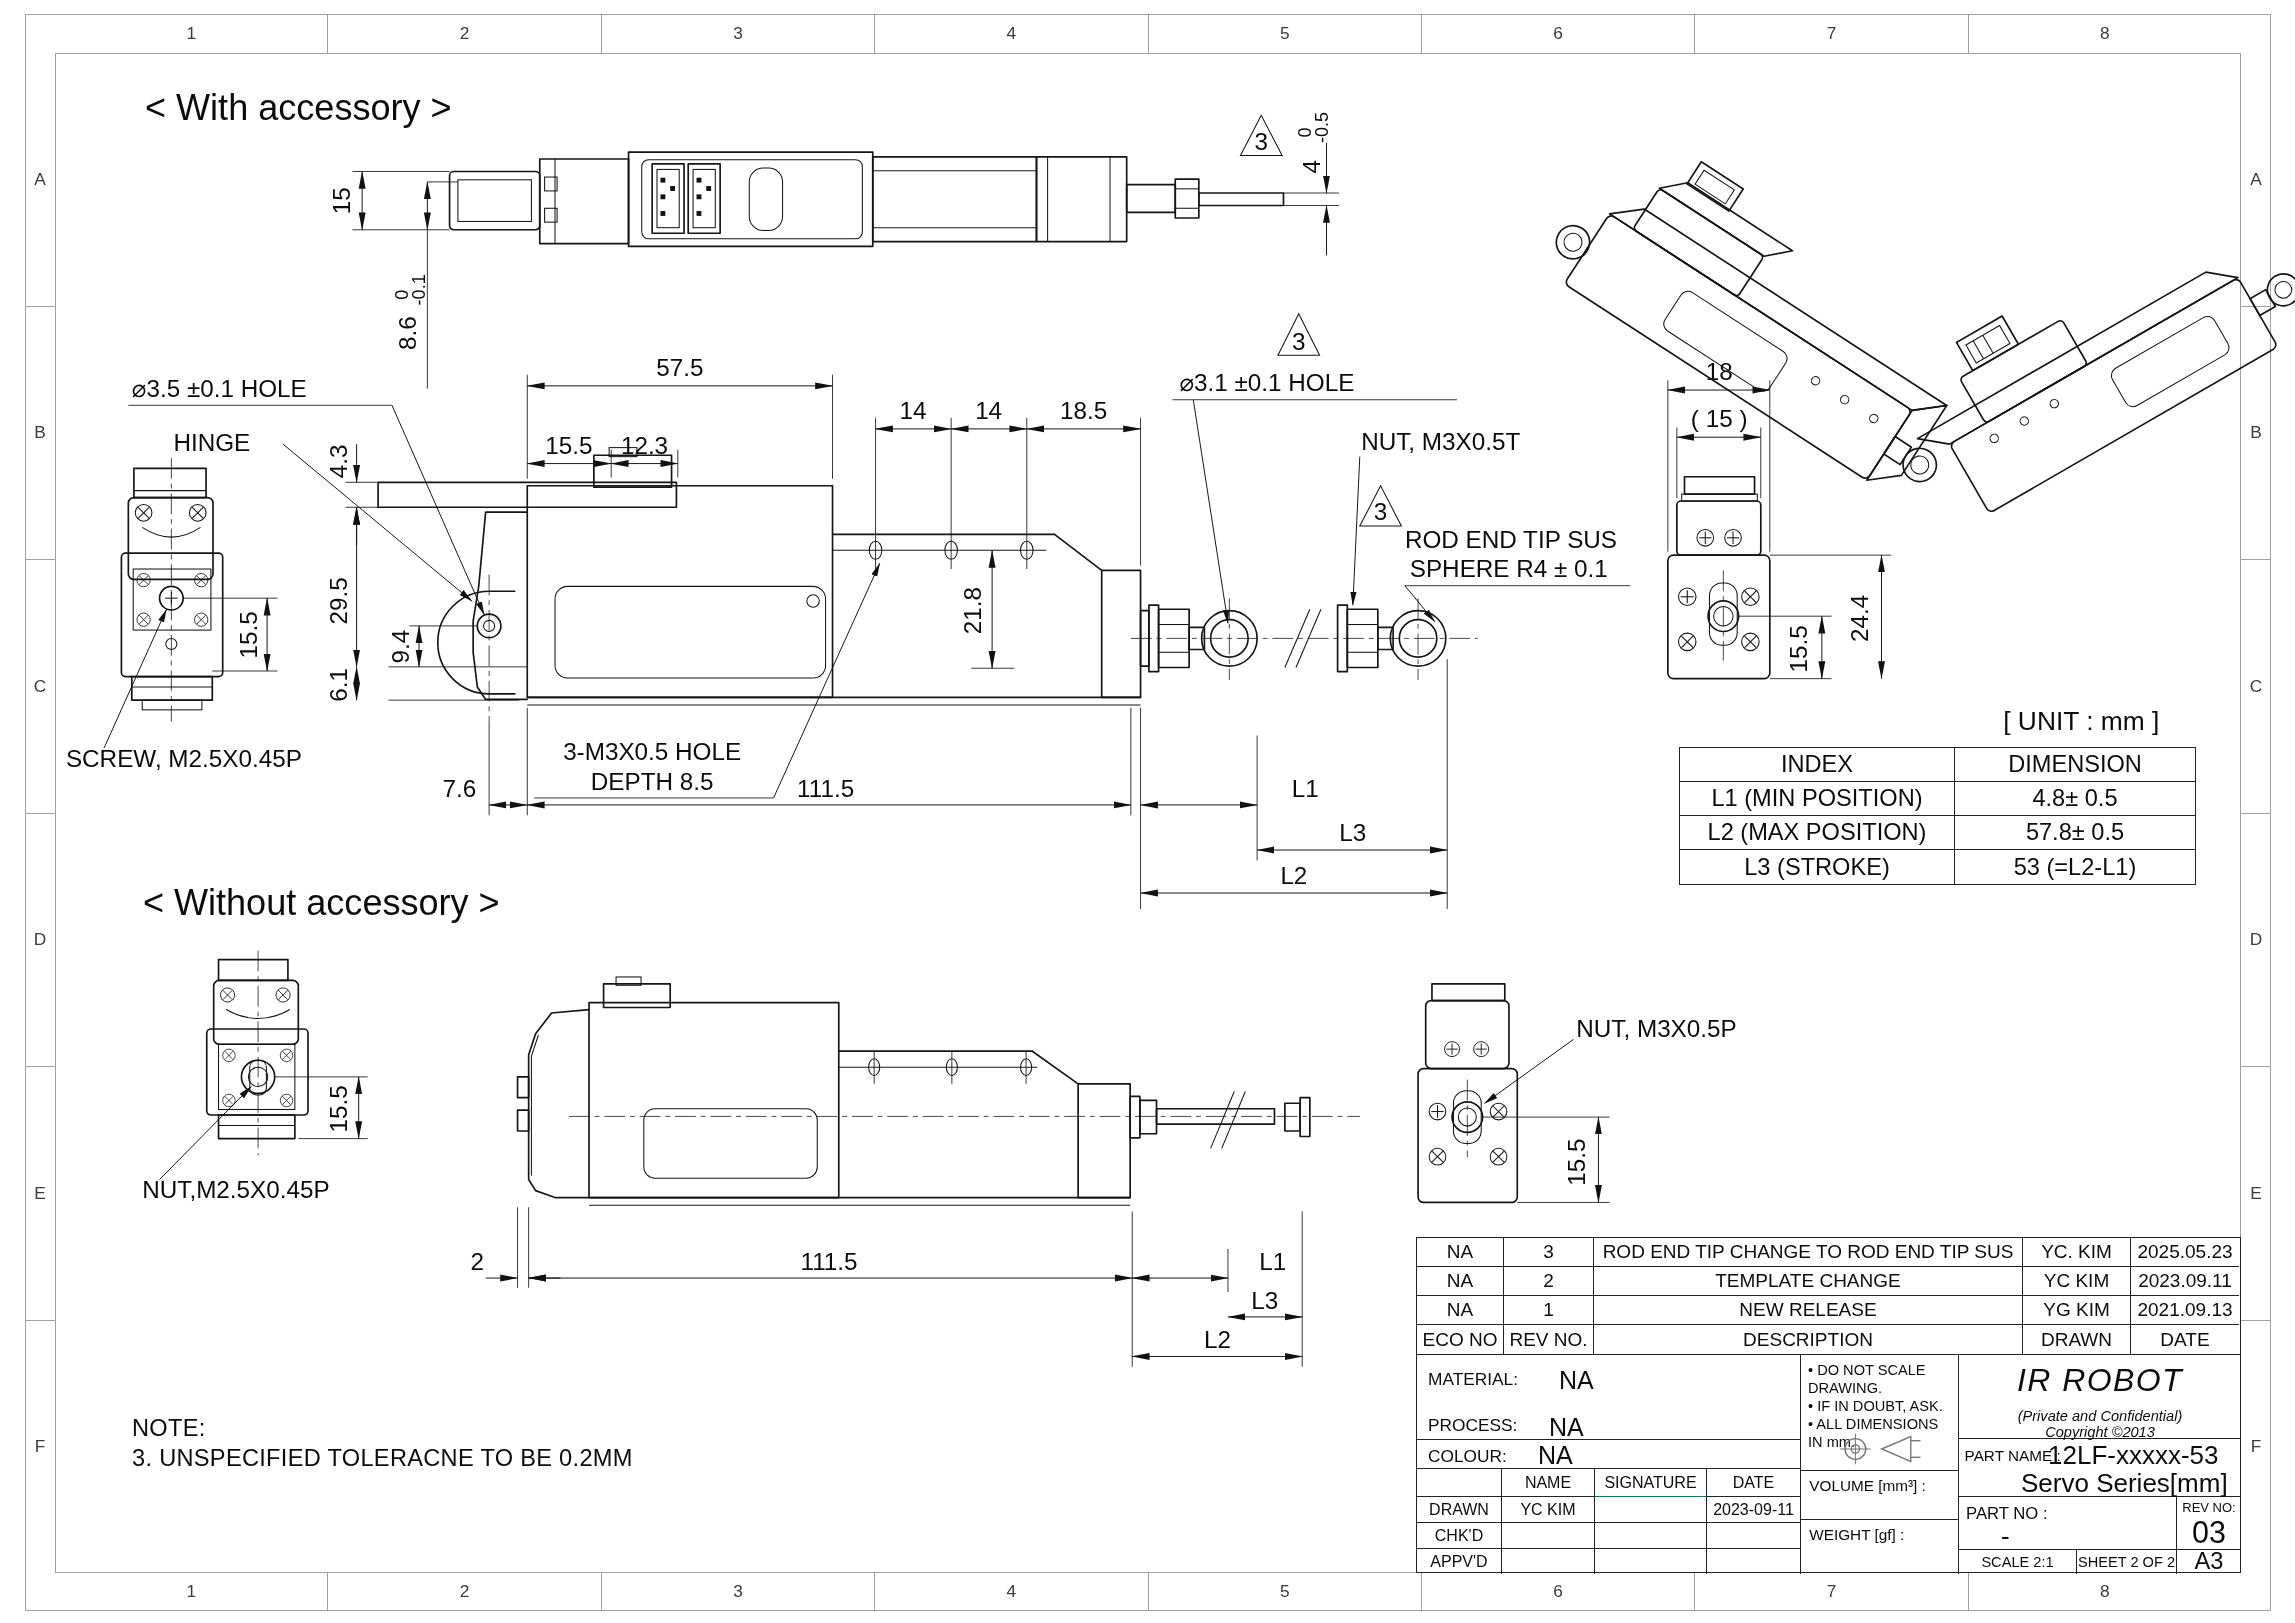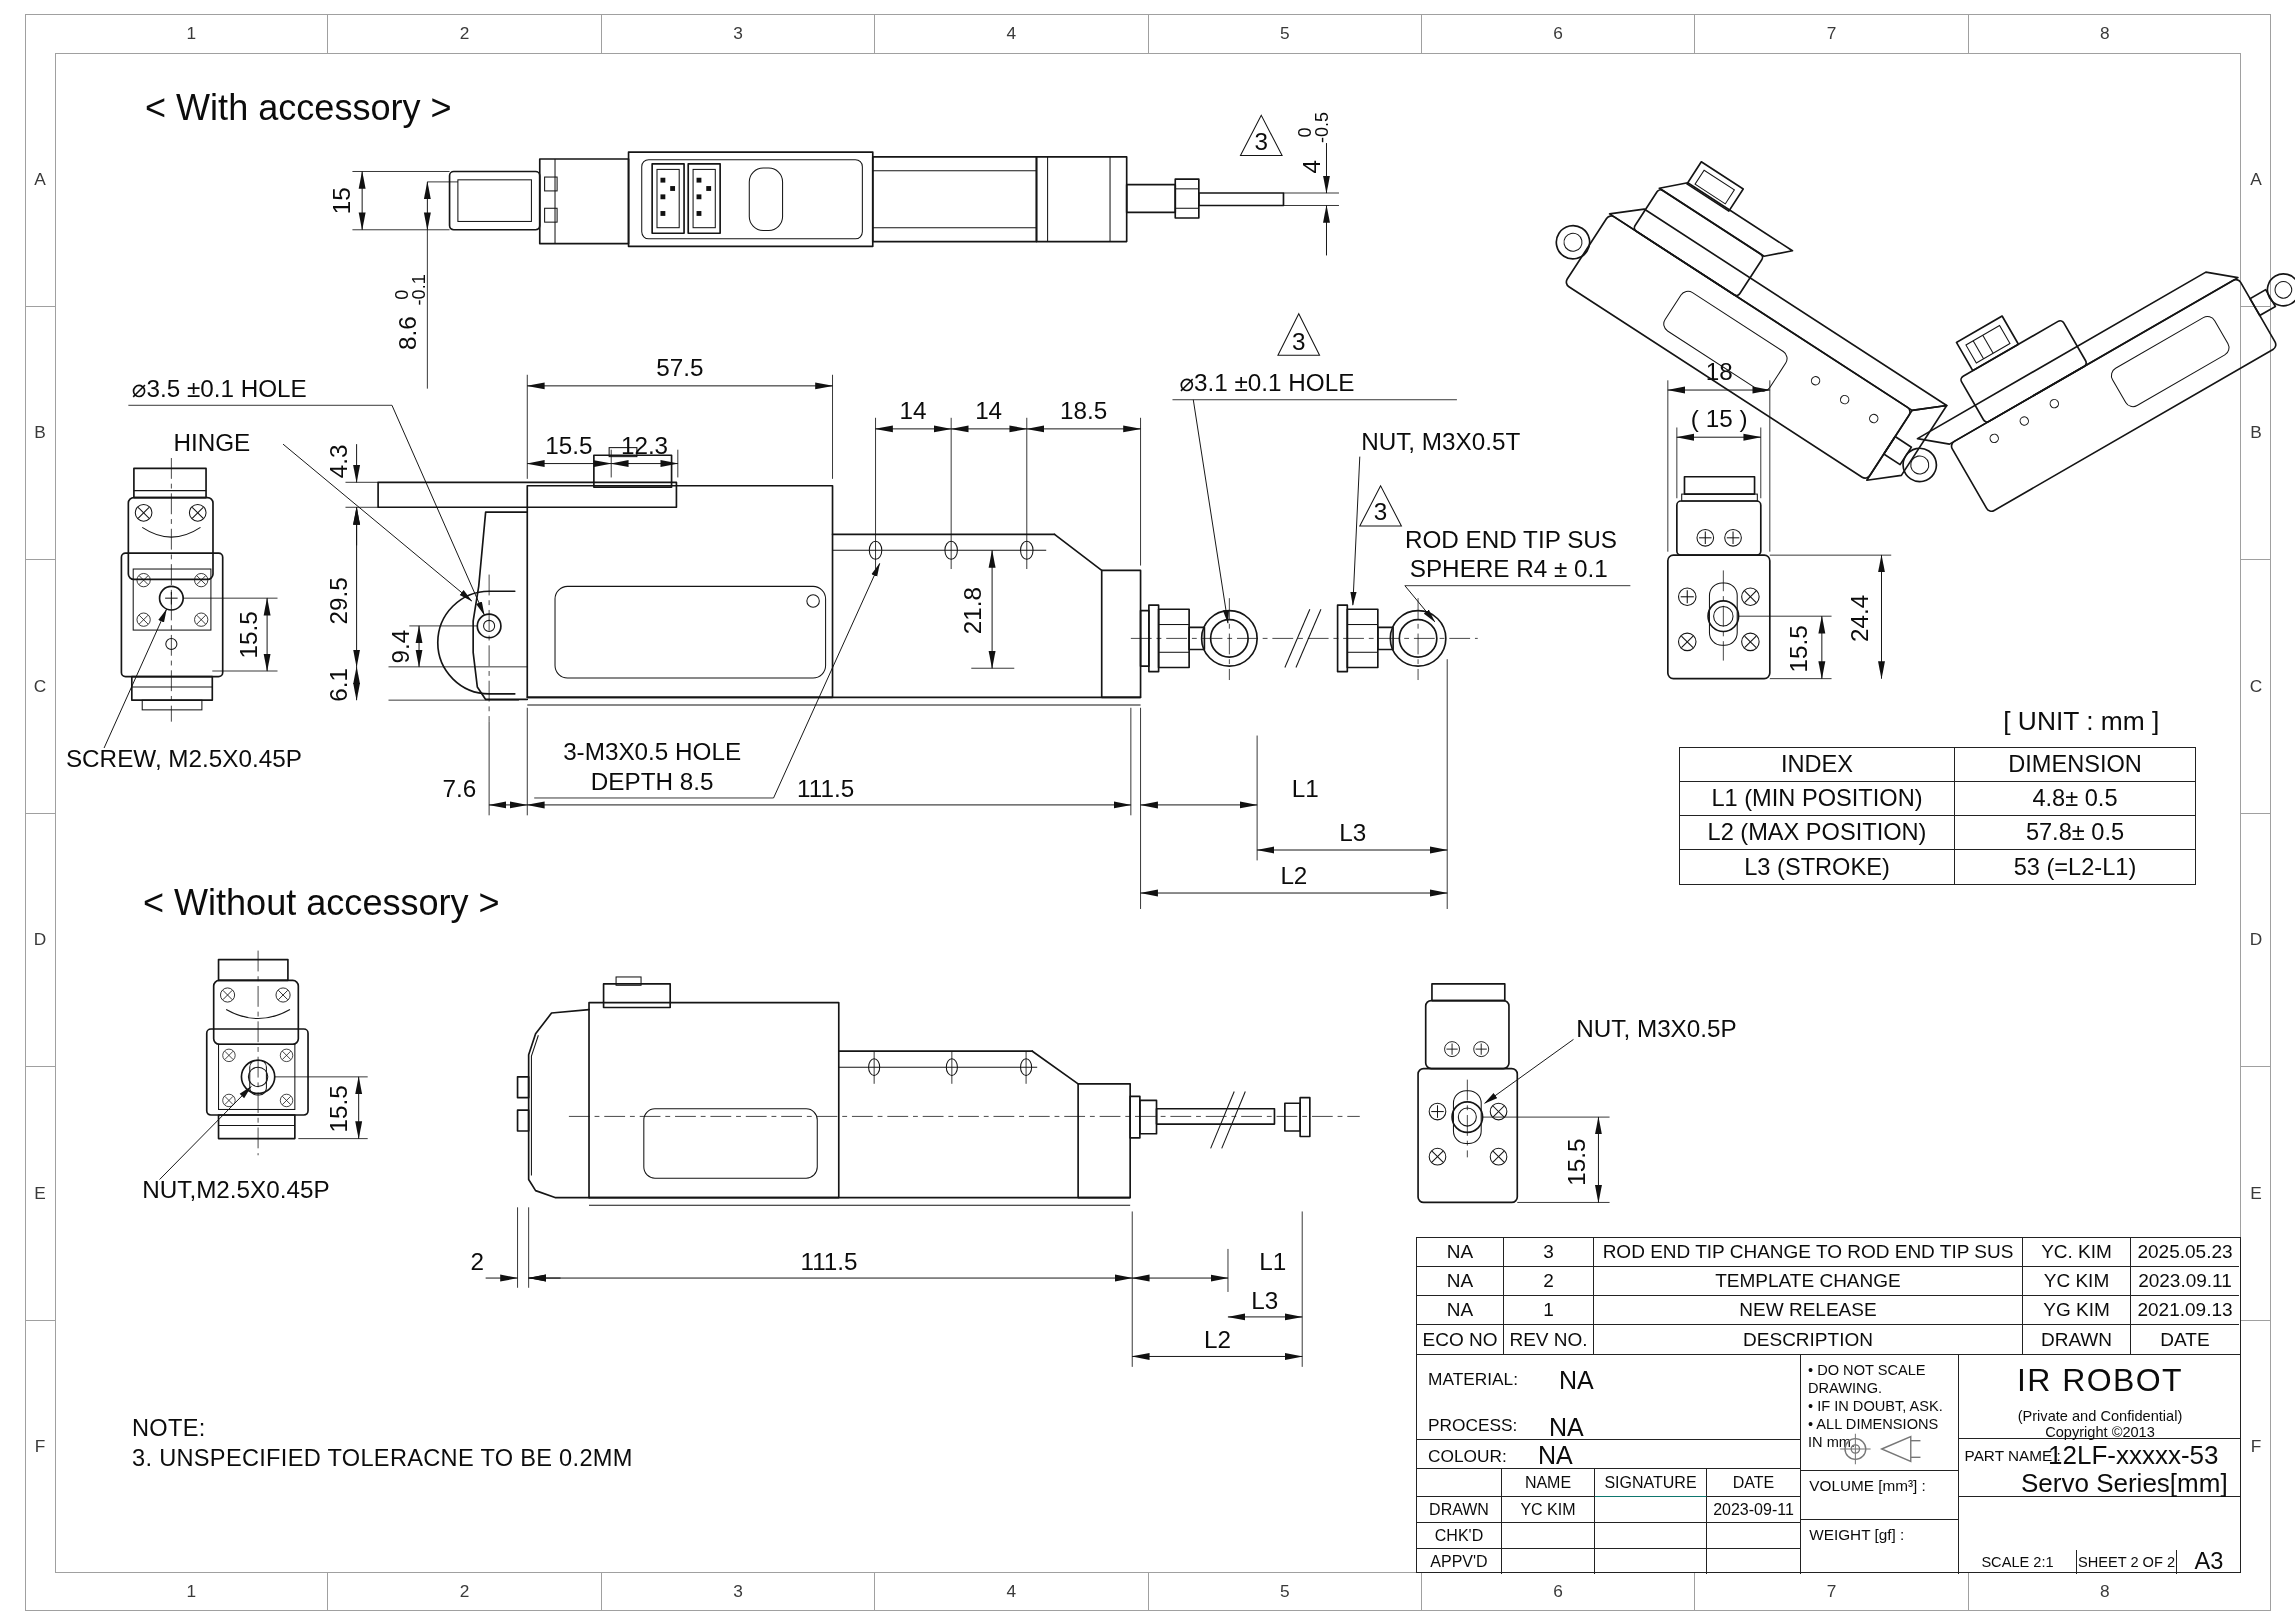--- a/index.html
+++ b/index.html
@@ -580,30 +580,38 @@
     </svg>
     <div class="abs" style="left:0;top:115px;width:158px;border-top:1px solid #222;height:49px;">
       <span class="abs" style="left:8.3px;top:5.6px;font-size:15.3px;">VOLUME [mm³] :</span>
     </div>
     <div class="abs" style="left:0;top:164px;width:158px;border-top:1px solid #222;height:37px;">
       <span class="abs" style="left:8.3px;top:5.6px;font-size:15.3px;">WEIGHT [gf] :</span>
     </div>
   </div>
 
   <div class="abs" style="left:541px;top:0;width:282px;height:219px;border-left:1.2px solid #222;">
-    <div class="abs" style="left:0;top:0;width:282px;height:84px;border-bottom:1px solid #222;text-align:center;">
+    <div class="abs" style="left:0;top:0;width:282px;height:84px;border-bottom:1px solid #222;text-align:center;font-style:italic;">
       <div style="margin-top:7px;font-size:32px;letter-spacing:1.4px;">IR ROBOT</div>
       <div style="margin-top:9px;font-size:14.6px;">(Private and Confidential)</div>
       <div style="font-size:14.6px;">Copyright ©2013</div>
     </div>
     <div class="abs" style="left:0;top:84px;width:282px;height:58px;border-bottom:1px solid #222;">
       <span class="abs" style="left:5.6px;top:8.3px;font-size:15.3px;">PART NAME :</span>
       <span class="abs" style="left:89px;top:1.4px;font-size:26px;">12LF-xxxxx-53</span>
       <span class="abs" style="left:62px;top:29px;font-size:26px;">Servo Series[mm]</span>
     </div>
+    <div class="abs" style="left:0;top:142px;width:282px;height:53px;border-bottom:1px solid #222;">
+      <span class="abs" style="left:7px;top:7px;font-size:16.7px;">PART NO :</span>
+      <span class="abs" style="left:42px;top:23.6px;font-size:26px;">-</span>
+      <div class="abs" style="left:217px;top:0;width:65px;height:53px;border-left:1px solid #222;text-align:center;">
+        <div style="margin-top:2.8px;font-size:13px;">REV NO:</div>
+        <div style="font-size:30.5px;">03</div>
+      </div>
+    </div>
     <div class="abs" style="left:0;top:195px;width:282px;height:23.6px;display:flex;">
       <div style="width:117px;display:flex;align-items:center;justify-content:center;font-size:14.6px;">SCALE  2:1</div>
       <div style="width:100px;border-left:1px solid #222;display:flex;align-items:center;justify-content:center;font-size:14.6px;">SHEET 2 OF 2</div>
       <div style="flex:1;border-left:1px solid #222;display:flex;align-items:center;justify-content:center;font-size:23.6px;">A3</div>
     </div>
   </div>
 </div>
 
 <div class="note" style="left:132px;top:1413px;width:1291px;">
   <div>NOTE:</div>

